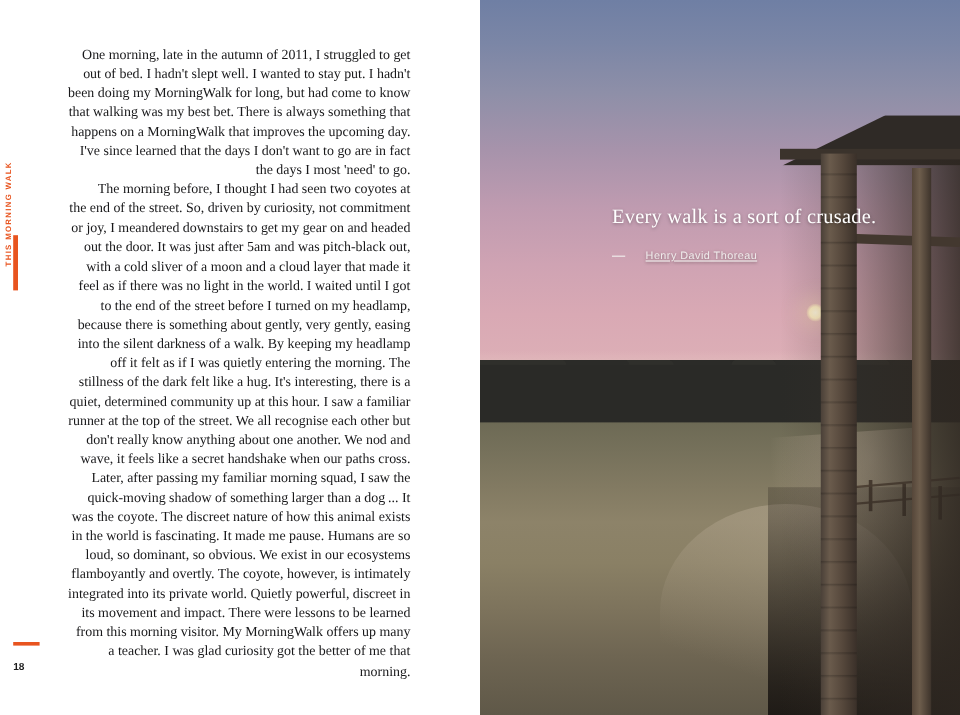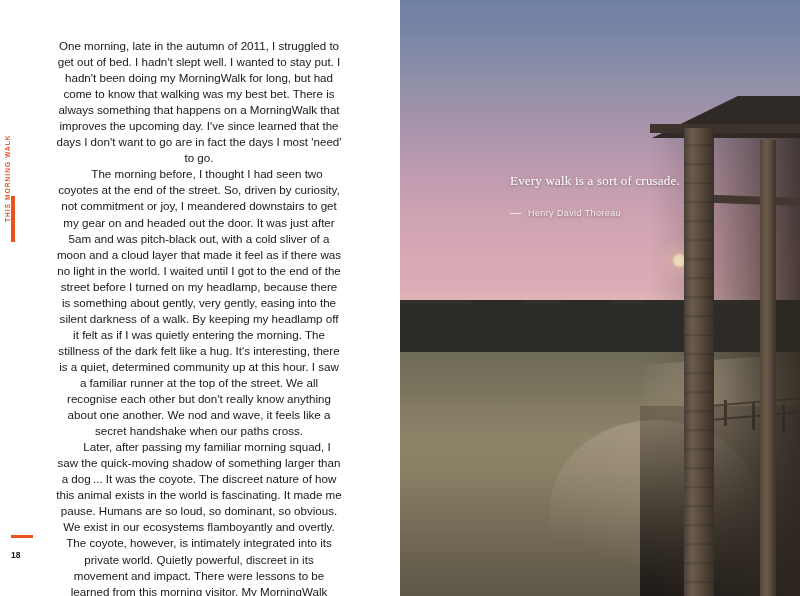--- a/index.html
+++ b/index.html
@@ -72,25 +72,25 @@
   }
 
   .body-col {
     position: absolute;
     left: 56px;
     top: 38px;
     width: 286px;
   }
   .body-col p {
     margin: 0;
-    font-family: Liberation Sans, sans-serif;
+    font-family: Liberation Serif, serif;
     font-size: 11.6px;
     line-height: 16.05px;
     color: #18181a;
-    text-align: center;
+    text-align: right;
     hyphens: none;
   }
   .body-col p + p {
     text-indent: 16px;
   }
 
   
   .page-right {
     position: relative;
     width: 400px;
@@ -291,37 +291,38 @@
 
   
   .quote-wrap {
     position: absolute;
     left: 110px;
     top: 172px;
     width: 240px;
   }
   .quote-text {
     font-family: "Liberation Serif", serif;
-    font-size: 13px;
+    font-size: 17px;
     line-height: 18px;
     color: #ffffff;
     letter-spacing: 0.2px;
     text-shadow: 0 1px 3px rgba(0,0,0,0.35);
     margin: 0;
   }
   .quote-attr {
     margin-top: 18px;
     font-family: "Liberation Sans", sans-serif;
     font-size: 9px;
     color: #f0ecec;
     letter-spacing: 0.4px;
     text-shadow: 0 1px 3px rgba(0,0,0,0.35);
     display: flex;
     align-items: center;
-    gap: 7px;
+    gap: 17px;
+    text-decoration: underline;
   }
   .quote-dash {
     display: inline-block;
     width: 11px;
     height: 1px;
     background: #efeaea;
   }
 </style>
 </head>
 <body>

